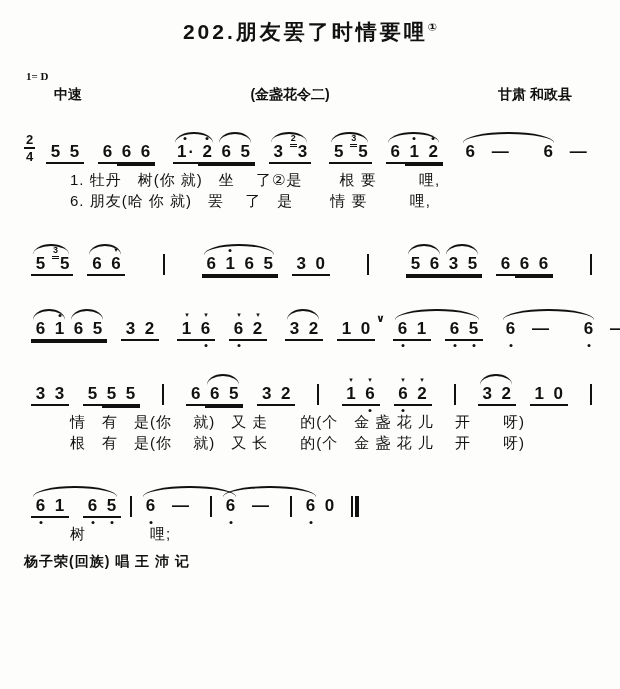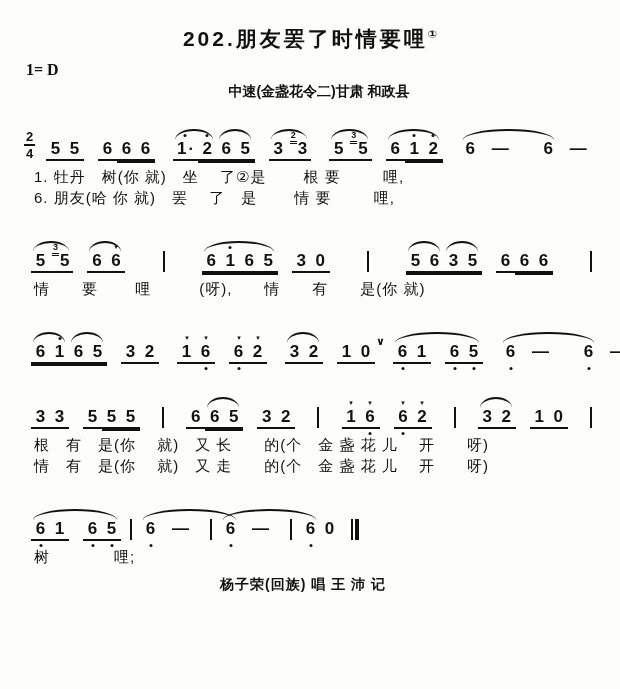--- a/index.html
+++ b/index.html
@@ -1,25 +1,25 @@
 <!DOCTYPE html>
 <html><head>
 <meta charset="utf-8">
 <style>
   html,body{margin:0;padding:0;background:#e8e8e8;}
   .page{
     width:620px;height:689px;background:#fdfdfb;color:#111;
     font-family:"Liberation Sans","DejaVu Sans",sans-serif;
     position:relative;box-sizing:border-box;padding:16px 24px 0 24px;overflow:hidden;
   }
-  .title{text-align:center;font-size:21px;font-weight:bold;letter-spacing:3px;margin-top:9px;}
+  .title{text-align:center;font-size:21px;font-weight:bold;letter-spacing:3px;margin-top:2px;}
   .title sup{font-size:11px;letter-spacing:0;}
-  .key{font-size:16px;font-weight:bold;font-family:"Liberation Serif","DejaVu Serif",serif;margin:8px 0 0 2px;}
-  .meta-row{display:flex;justify-content:center;align-items:baseline;
-    font-size:14px;font-weight:bold;margin:4px 4px 0 0;padding:0 8px 0 30px;}
+  .key{font-size:11px;font-weight:bold;font-family:"Liberation Serif","DejaVu Serif",serif;margin:24px 0 0 2px;}
+  .meta-row{display:flex;justify-content:space-between;align-items:baseline;
+    font-size:14px;font-weight:bold;margin:4px 16px 0 0;padding:0 8px 0 30px;}
   
   #score{margin-top:4px;}
   .system{margin-bottom:9px;}
   .staff{position:relative;display:flex;align-items:flex-end;padding-top:15px;min-height:41px;}
   .system.justify .staff{justify-content:space-between;padding-right:2px;}
   .measure{display:flex;align-items:flex-end;}
   .grp{display:flex;align-items:flex-end;margin:0 7px;position:relative;}
   .grp.u1{border-bottom:2px solid #111;padding-bottom:2px;}
   .grp.u0{padding-bottom:4px;}
   .nt{position:relative;display:inline-flex;align-items:flex-end;
@@ -36,23 +36,23 @@
          border-bottom:3px double #111;line-height:1.1;padding:0 1px;}
   .barline{width:2px;background:#111;height:21px;margin:0 2px 1px 2px;align-self:flex-end;}
   .endbar{display:flex;gap:2px;align-self:flex-end;margin:0 0 1px 5px;}
   .endbar i{display:block;width:2px;height:21px;background:#111;}
   .endbar i:last-child{width:4px;}
   .ts{display:flex;flex-direction:column;align-items:center;font-weight:bold;font-size:13px;
       line-height:1;margin:0 4px 0 0;align-self:flex-end;padding-bottom:1px;}
   .ts i{display:block;width:11px;height:2px;background:#111;margin:1px 0;}
   .slur{position:absolute;height:9px;border-top:2px solid #111;border-radius:55% 55% 0 0 / 110% 110% 0 0;}
   .lyrics{margin-top:5px;padding-left:10px;}
-  .lyric{font-size:15px;line-height:21px;letter-spacing:1px;white-space:pre;font-weight:500;}
+  .lyric{font-size:15px;line-height:21px;letter-spacing:1px;white-space:pre;font-weight:500;margin-left:36px;}
   
-  .attribution{text-align:center;font-size:14px;font-weight:bold;padding-right:14px;margin-top:2px;letter-spacing:1px;}
+  .attribution{text-align:left;font-size:14px;font-weight:bold;padding-right:14px;margin-top:2px;letter-spacing:1px;}
 </style>
 </head>
 <body>
 
 <div class="page">
   <div class="title"><span>202.朋友罢了时情要哩</span><sup>①</sup></div>
   <div class="key">1= D</div>
   <div class="meta-row">
     <span>中速</span>
     <span>(金盏花令二)</span>
@@ -270,21 +270,20 @@
             </span>
           </span>
           <span class="barline"></span>
           <div class="slur" style="left: 9px; width: 36.4844px; top: 24px;"></div>
           <div class="slur" style="left: 65.4844px; width: 32px; top: 24px;"></div>
           <div class="slur" style="left: 179.672px; width: 70px; top: 24px;"></div>
           <div class="slur" style="left: 383.859px; width: 32px; top: 24px;"></div>
           <div class="slur" style="left: 421.859px; width: 32px; top: 24px;"></div>
         </div>
         <div class="lyrics">
-          <div class="lyric">情　　要　　 哩　　　(呀),　　情　　有　　是(你 就)</div>
         </div>
       </div>
       <div class="system justify">
         <div class="staff">
           <span class="measure">
             <span class="grp u1">
               <span class="nt">
                 <span class="dg">6</span>
                 <i class="l2"></i>
               </span>
@@ -501,22 +500,22 @@
               <span class="nt">
                 <span class="dg">0</span>
               </span>
             </span>
           </span>
           <span class="barline"></span>
           <div class="slur" style="left: 183.281px; width: 32px; top: 24px;"></div>
           <div class="slur" style="left: 455.844px; width: 32px; top: 24px;"></div>
         </div>
         <div class="lyrics">
+          <div class="lyric">情　有　是(你　 就)　又 走　　的(个　金 盏 花 儿　 开　　呀)</div>
           <div class="lyric">根　有　是(你　 就)　又 长　　的(个　金 盏 花 儿　 开　　呀)</div>
-          <div class="lyric">情　有　是(你　 就)　又 走　　的(个　金 盏 花 儿　 开　　呀)</div>
         </div>
       </div>
       <div class="system">
         <div class="staff">
           <span class="measure">
             <span class="grp u1">
               <span class="nt">
                 <span class="dg">6</span>
                 <i class="lo"></i>
               </span>

